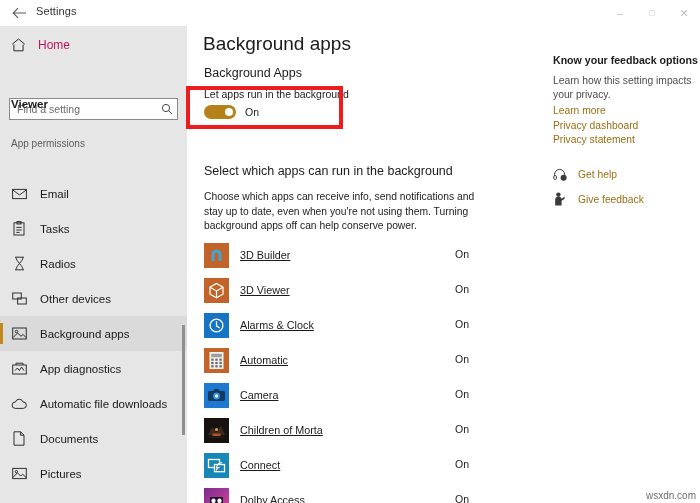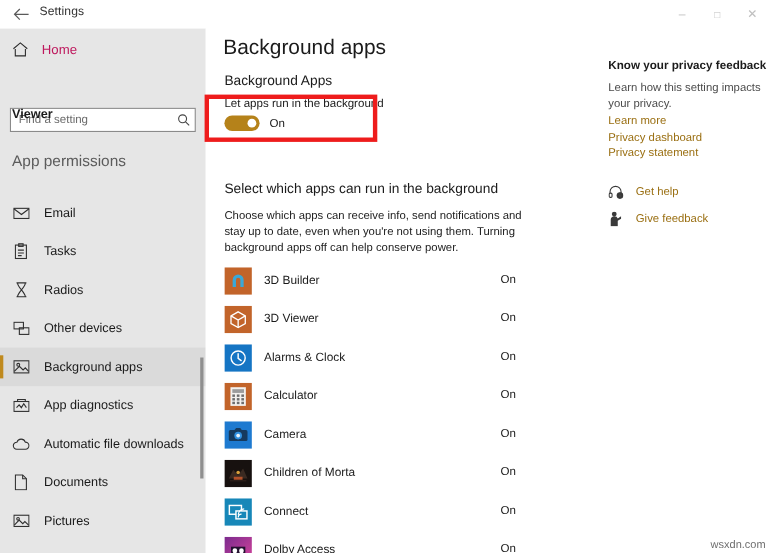--- a/index.html
+++ b/index.html
@@ -54,21 +54,21 @@
     border: 0; outline: 0; flex: 1; font-size: 10.5px;
     color: #555; font-family: "Liberation Sans", sans-serif; background: transparent;
   }
   .searchbox input::placeholder { color: #6b6b6b; }
   .search-ico { width: 12px; height: 12px; color: #444; display:flex;align-items:center;justify-content:center;}
 
   .sb-heading {
     position: absolute; left: 11px; font-size: 11.5px; font-weight: bold; color: #1b1b1b;
   }
   .sb-grouphead {
-    position: absolute; left: 11px; font-size: 14px; color: #5b5b5b;
+    position: absolute; left: 11px; font-size: 10px; color: #5b5b5b;
   }
 
   .navlist { position: absolute; left: 0; top: 150px; width: 187px; }
   .navitem {
     position: relative; height: 35px; display: flex; align-items: center;
     padding-left: 11px; gap: 13px;
   }
   .navitem .ico {
     width: 16px; height: 16px; flex: 0 0 16px;
     display: flex; align-items: center; justify-content: center; color: #303030;
@@ -123,21 +123,21 @@
 
   
   .applist { position: absolute; left: 0; top: 212px; width: 358px; }
   .approw { position: relative; height: 35px; }
   .app-ico {
     position: absolute; left: 17px; top: 5px; width: 25px; height: 25px;
     display: flex; align-items: center; justify-content: center;
   }
   .app-name {
     position: absolute; left: 53px; top: 11px;
-    font-size: 10.8px; color: #1b1b1b; white-space: nowrap;
+    font-size: 10.8px; color: #1b1b1b; white-space: nowrap; text-decoration: underline;
   }
   .app-switch { position: absolute; left: 228px; top: 11px; }
   .app-state { position: absolute; left: 268px; top: 10px; font-size: 10.5px; color: #1b1b1b; }
 
   
   .rightpane { position: absolute; left: 545px; top: 26px; width: 155px; height: 477px; background:#fff;}
   .rp-title {
     position: absolute; left: 8px; top: 28px; width: 145px;
     font-size: 10.6px; font-weight: bold; color: #1b1b1b;
   }
@@ -371,21 +371,21 @@
                 <rect x="15.4" y="10.6" width="2.4" height="2.2"></rect>
                 <rect x="7.2" y="13.9" width="2.4" height="2.2"></rect>
                 <rect x="11.3" y="13.9" width="2.4" height="2.2"></rect>
                 <rect x="15.4" y="13.9" width="2.4" height="2.2"></rect>
                 <rect x="7.2" y="17.2" width="2.4" height="2.2"></rect>
                 <rect x="11.3" y="17.2" width="2.4" height="2.2"></rect>
                 <rect x="15.4" y="17.2" width="2.4" height="2.2"></rect>
               </g>
             </svg>
           </span>
-          <span class="app-name">Calculator</span>
+          <span class="app-name">Automatic</span>
           <span class="app-switch"><span class="switch"><span class="knob"></span></span></span>
           <span class="app-state">On</span>
         </div>
         <div class="approw">
           <span class="app-ico">
             <svg width="25" height="25" viewBox="0 0 25 25">
               <rect width="25" height="25" fill="#1e7ad0"></rect>
               <rect x="4" y="8" width="17" height="10" rx="1.4" fill="#163a5e"></rect>
               <path d="M9.2 8 L10.6 6 h3.8 L15.8 8 Z" fill="#163a5e"></path>
               <circle cx="12.5" cy="13" r="3.5" fill="#2f8fe0"></circle>
@@ -439,21 +439,21 @@
             </svg>
           </span>
           <span class="app-name">Dolby Access</span>
           <span class="app-switch"><span class="switch"><span class="knob"></span></span></span>
           <span class="app-state">On</span>
         </div>
       </div>
   </div>
 
   <div class="rightpane">
-    <div class="rp-title">Know your privacy feedback</div>
+    <div class="rp-title">Know your feedback options</div>
     <div class="rp-desc">Learn how this setting impacts your privacy.</div>
     <div class="rp-links" id="rplinks">
         <a class="rp-link" href="#">Learn more</a>
         <a class="rp-link" href="#">Privacy dashboard</a>
         <a class="rp-link" href="#">Privacy statement</a>
       </div>
     <div class="rp-actions" id="rpactions">
         <div class="rp-action">
           <span class="ico">
             <svg width="14" height="13" viewBox="0 0 14 13" fill="none" stroke="#3a3a3a" stroke-width="1">

